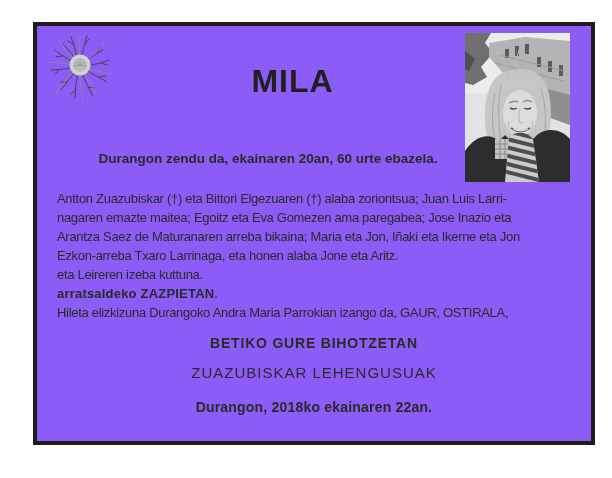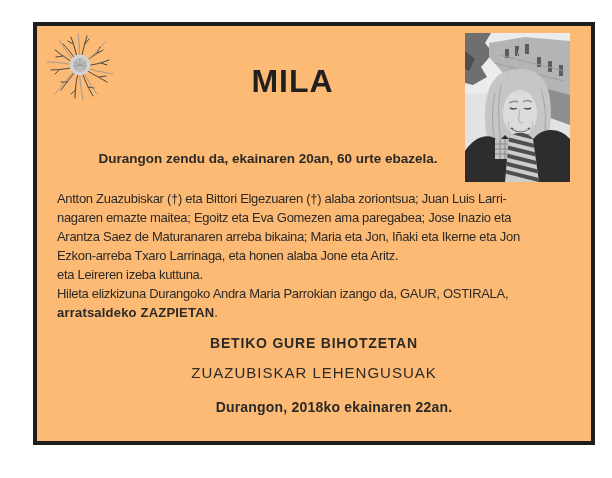--- a/index.html
+++ b/index.html
@@ -9,21 +9,21 @@
     font-family: "Liberation Sans", sans-serif;
     color: #2b2a28;
     position: relative;
     overflow: hidden;
   }
   .card {
     position: absolute; left: 33px; top: 22px;
     width: 562px; height: 423px;
     box-sizing: border-box;
     border: 4px solid #1e1d1b;
-    background: #fdba74;
+    background: #8b5cf6;
   }
   .flower {
     position: absolute; left: 6px; top: 4px;
     width: 74px; height: 76px;
   }
   .photo {
     position: absolute; left: 428px; top: 7px;
     width: 105px; height: 149px;
     overflow: hidden;
   }
@@ -57,21 +57,21 @@
     font-size: 14px; letter-spacing: 0.8px; font-weight: bold;
   }
   .signature {
     position: absolute; left: 0; top: 338px; width: 554px;
     text-align: center;
     font-size: 15px; font-weight: normal; letter-spacing: 1px;
   }
   .dateline {
     position: absolute; left: 0; top: 373px; width: 554px;
     text-align: center;
-    font-size: 14px; font-weight: bold; letter-spacing: 0.2px; margin-left: 20px;
+    font-size: 14px; font-weight: bold; letter-spacing: 0.2px;
   }
 </style>
 </head>
 <body>
 
 <div class="card">
 
   <div class="flower">
     <svg viewBox="0 0 74 76" width="74" height="76" aria-hidden="true">
       <g fill="none" stroke="#474747" stroke-width="1" stroke-linecap="round">
@@ -194,22 +194,22 @@
 
   <div class="family">
     <div class="line">Antton Zuazubiskar (†) eta Bittori Elgezuaren (†) alaba zoriontsua; Juan Luis Larri-</div>
     <div class="line">nagaren emazte maitea; Egoitz eta Eva Gomezen ama paregabea; Jose Inazio eta</div>
     <div class="line">Arantza Saez de Maturanaren arreba bikaina; Maria eta Jon, Iñaki eta Ikerne eta Jon</div>
     <div class="line">Ezkon-arreba Txaro Larrinaga, eta honen alaba Jone eta Aritz.</div>
     <div class="line">eta Leireren izeba kuttuna.</div>
   </div>
 
   <div class="funeral">
+    <div class="line"><span class="time-bold">arratsaldeko ZAZPIETAN</span><span>.</span></div>
     <div class="line">Hileta elizkizuna Durangoko Andra Maria Parrokian izango da, GAUR, OSTIRALA,</div>
-    <div class="line"><span class="time-bold">arratsaldeko ZAZPIETAN</span><span>.</span></div>
   </div>
 
   <div class="farewell">BETIKO GURE BIHOTZETAN</div>
 
   <div class="signature">ZUAZUBISKAR LEHENGUSUAK</div>
 
   <div class="dateline">Durangon, 2018ko ekainaren 22an.</div>
 
 </div>
 

